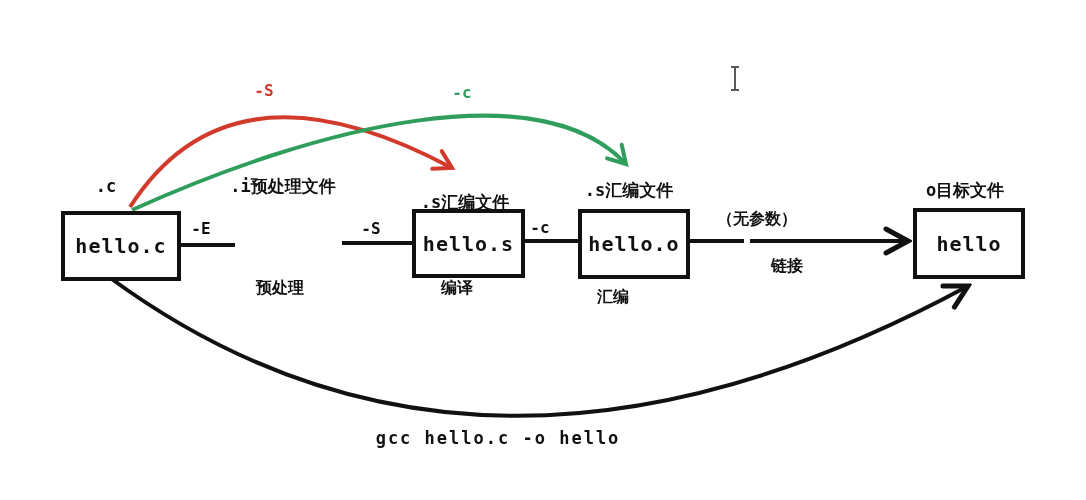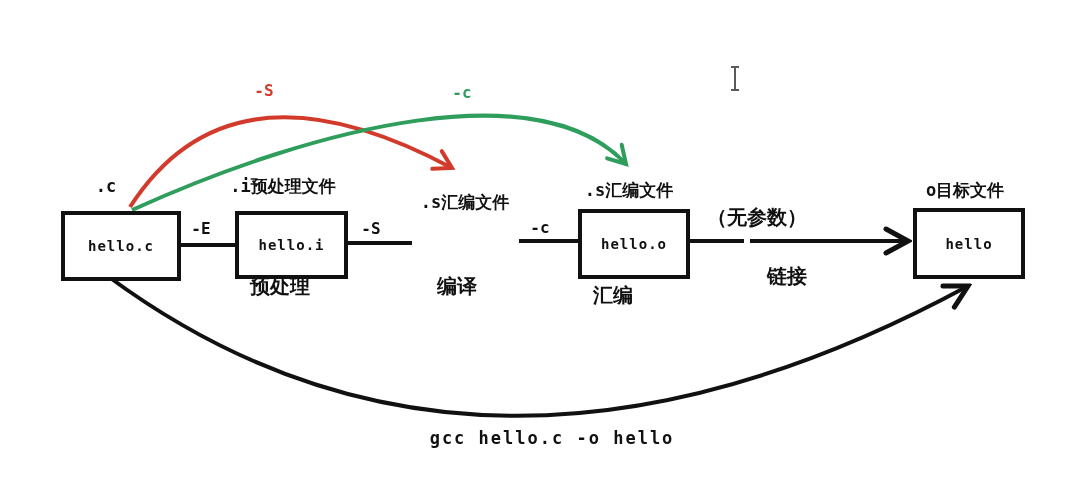--- a/index.html
+++ b/index.html
@@ -10,33 +10,33 @@
     overflow:hidden;
     font-family:"DejaVu Sans Mono","DejaVu Sans",monospace;
     color:#111111;
   }
   .arrow-layer{position:absolute;left:0;top:0;width:1086px;height:500px;}
   .box{
     position:absolute;
     border:4px solid #111111;
     background:#ffffff;
     display:flex;align-items:center;justify-content:center;
-    font-weight:bold;font-size:14px;letter-spacing:1px;
+    font-weight:bold;font-size:20px;letter-spacing:1px;
     font-family:"DejaVu Sans Mono","Liberation Mono",monospace;
   }
   .lbl{
     position:absolute;
     transform:translateX(-50%);
     white-space:nowrap;
     font-weight:bold;
     color:#111111;
     line-height:20px;
   }
   .lbl.top-label{font-size:17px;}
-  .lbl.stage{font-size:20px;font-family:Liberation Mono, monospace;}
+  .lbl.stage{font-size:16px;font-family:Liberation Serif, serif;}
   .lbl.flag{font-size:16px;font-family:"DejaVu Sans Mono","Liberation Mono",monospace;}
   .lbl.cmd{font-size:17px;letter-spacing:2px;font-family:"DejaVu Sans Mono","Liberation Mono",monospace;}
   .lbl.red{color:#d23b2c;}
   .lbl.green{color:#2f9e5c;}
   .ibeam{position:absolute;width:14px;height:27px;}
   .ibeam::before{
     content:"";position:absolute;left:6px;top:2px;width:2px;height:23px;background:#5a5a5a;
   }
   .ibeam::after{
     content:"";position:absolute;left:3px;top:1px;width:8px;height:2px;background:#5a5a5a;
@@ -70,22 +70,22 @@
     <path d="M130 207 C200 98 310 92 452 168" stroke="#d23b2c" stroke-width="4" fill="none" marker-end="url(#mRed)"></path>
 
     <path d="M132 210 C320 125 540 72 626 164" stroke="#2f9e5c" stroke-width="4" fill="none" marker-end="url(#mGreen)"></path>
 
     <path d="M109 277 Q480 550 968 286" stroke="#111111" stroke-width="4" fill="none" marker-end="url(#mBlack)"></path>
   </svg>
 
   <div class="box" style="left:61px;top:211px;width:112px;height:62px">
     <span>hello.c</span>
   </div>
-  <div class="box" style="left:235px;top:211px;width:105px;height:60px">
-    <span>hello.i</span>
+  <div class="box" style="left:412px;top:209px;width:105px;height:61px">
+    <span>hello.s</span>
   </div>
   <div class="box" style="left:913px;top:208px;width:104px;height:63px">
     <span>hello</span>
   </div>
   <div class="box" style="left:578px;top:209px;width:104px;height:62px">
     <span>hello.o</span>
   </div>
 
   <div class="lbl top-label" style="left:106px;top:176px">.c</div>
   <div class="lbl top-label" style="left:283px;top:176px">.i预处理文件</div>
@@ -94,22 +94,22 @@
   <div class="lbl top-label" style="left:965px;top:180px">o目标文件</div>
 
   <div class="lbl flag" style="left:201px;top:219px">-E</div>
   <div class="lbl flag" style="left:371px;top:219px">-S</div>
   <div class="lbl flag" style="left:540px;top:218px">-c</div>
   <div class="lbl stage" style="left:757px;top:209px">（无参数）</div>
 
   <div class="lbl stage" style="left:280px;top:278px">预处理</div>
   <div class="lbl stage" style="left:457px;top:278px">编译</div>
   <div class="lbl stage" style="left:613px;top:287px">汇编</div>
-  <div class="lbl stage" style="left:787px;top:268px">链接</div>
+  <div class="lbl stage" style="left:787px;top:256px">链接</div>
 
   <div class="lbl flag red" style="left:264px;top:81px">-S</div>
   <div class="lbl flag green" style="left:462px;top:83px">-c</div>
 
-  <div class="lbl cmd" style="left:552px;top:428px">gcc hello.c -o hello</div>
+  <div class="lbl cmd" style="left:498px;top:428px">gcc hello.c -o hello</div>
 
   <div class="ibeam" style="left:728px;top:65px"></div>
 
 </div>
 
 </body></html>

